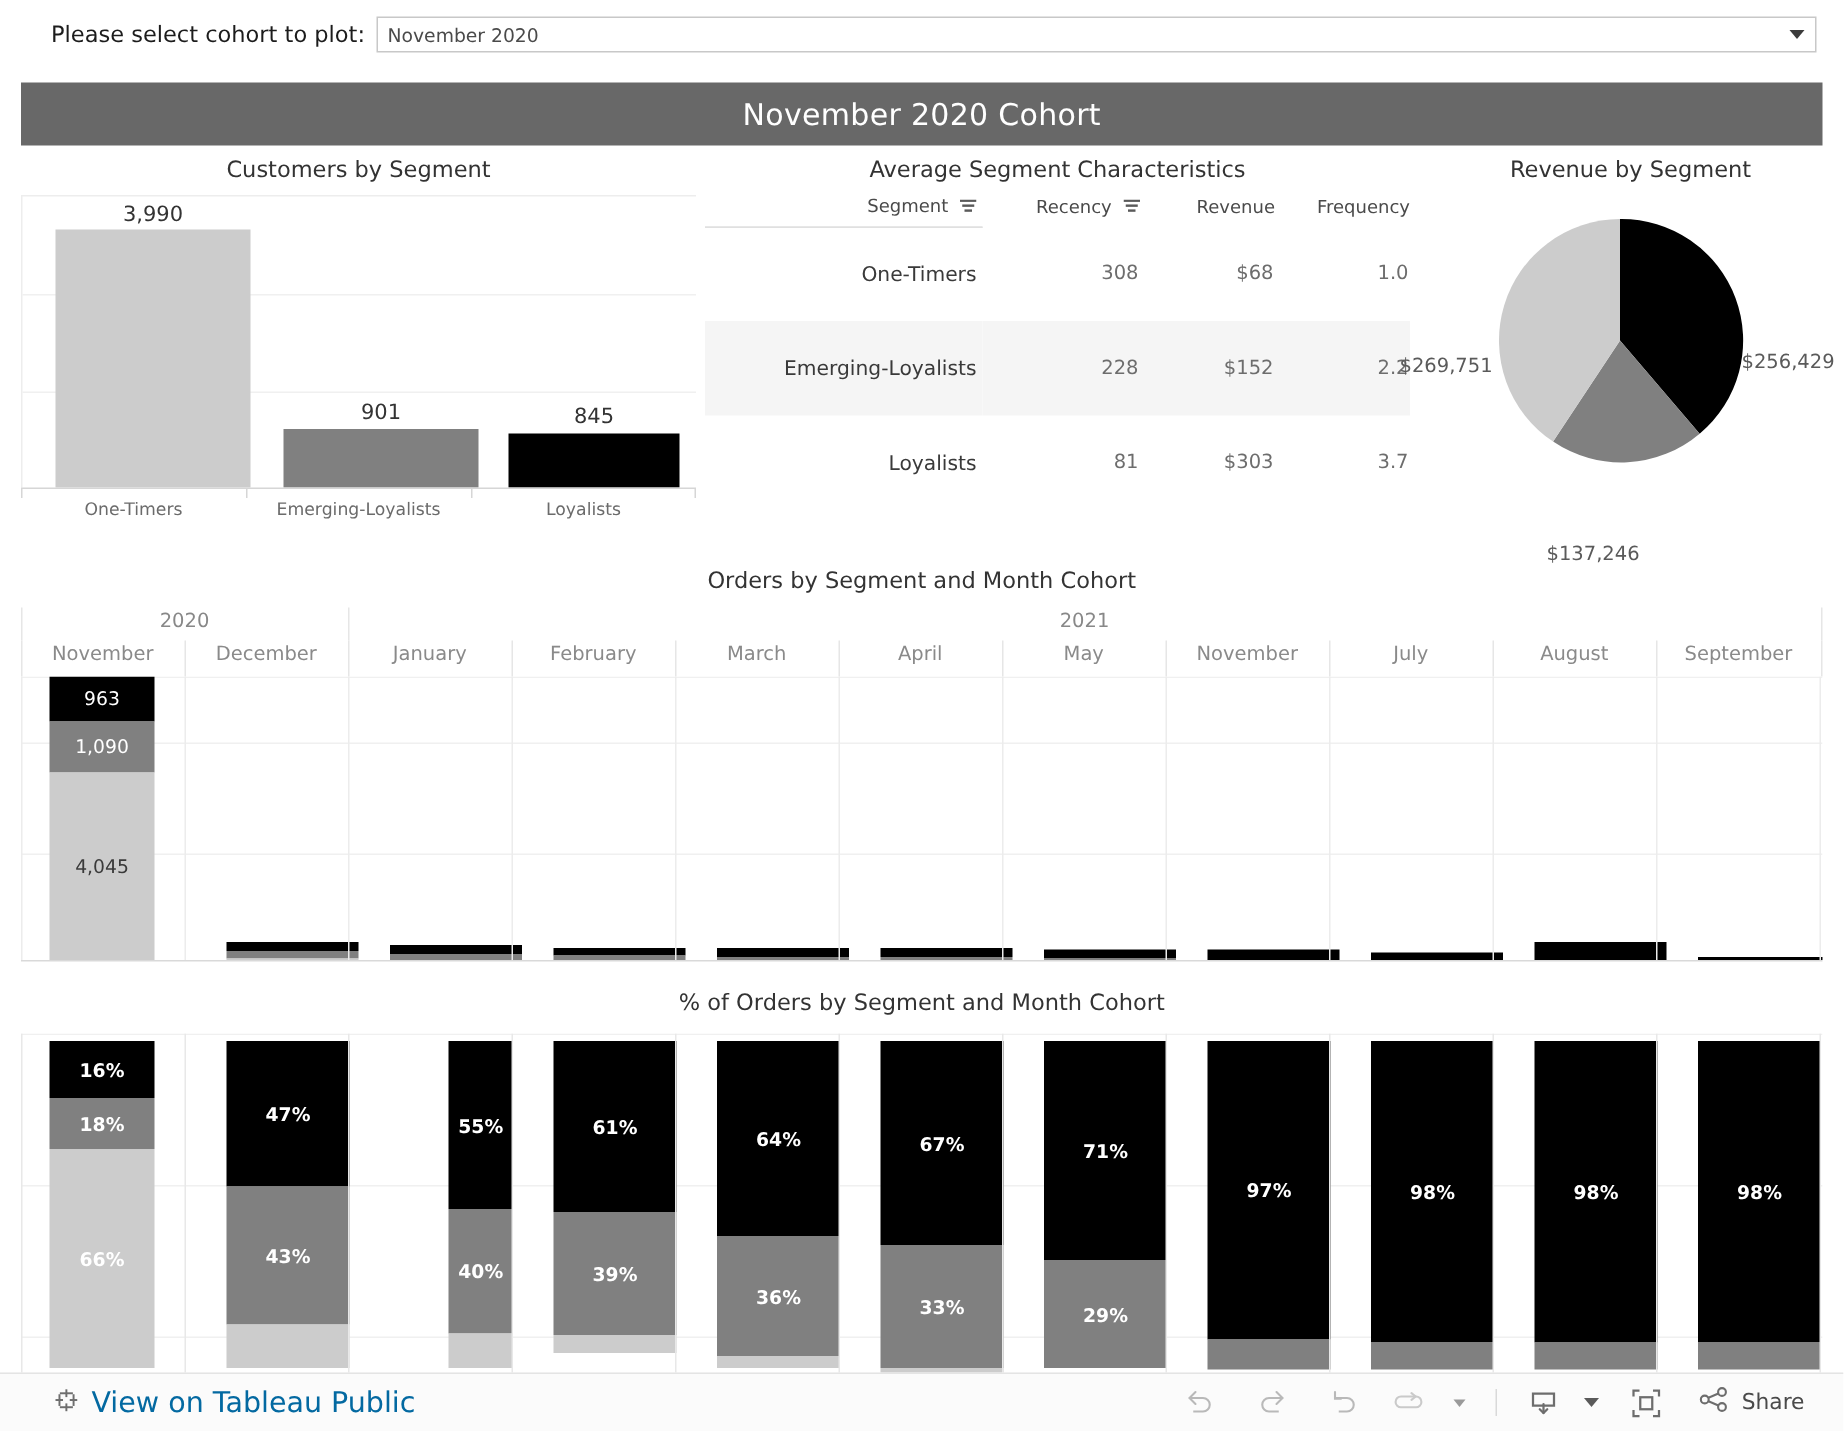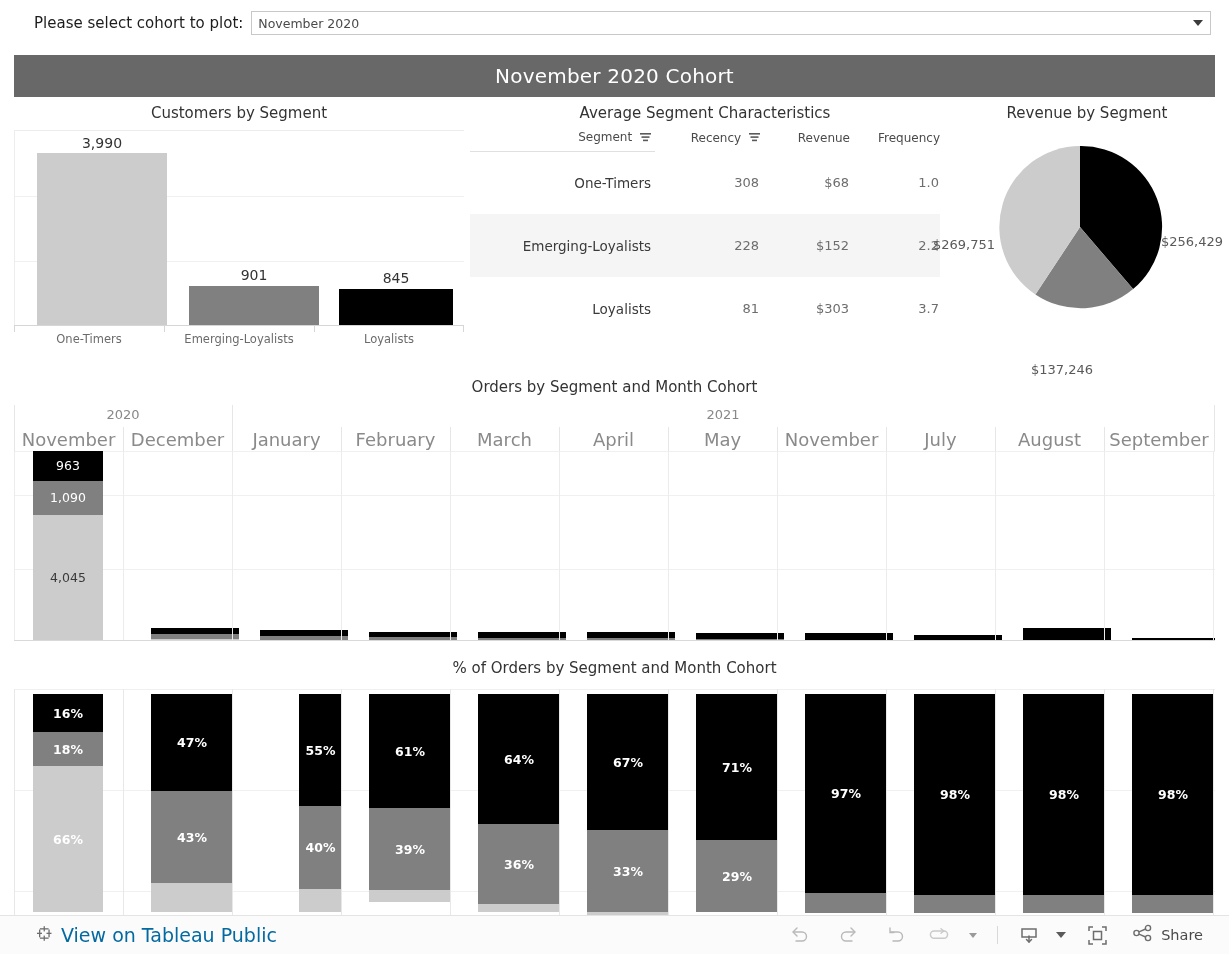--- a/index.html
+++ b/index.html
@@ -87,21 +87,21 @@
   .p-pie { position:absolute; left:945px; top:0; width:284px; height:265px; }
   .pie-wrap { position:relative; width:284px; height:210px; }
   .pie-label { position:absolute; font-size:13px; color:#5a5a5a; white-space:nowrap; }
 
   
   .orders-sec { position:absolute; left:0; top:378px; width:1229px; height:266px; }
   .sec-title { text-align:center; font-size:15px; color:#333; }
   .hdr-year-row { position:relative; height:22px; width:1201px; margin-left:14px; margin-top:9px; }
   .hdr-year { position:absolute; top:2px; text-align:center; font-size:13px; color:#888; }
   .hdr-month-row { position:relative; height:24px; width:1201px; margin-left:14px; }
-  .hdr-month { position:absolute; top:2px; text-align:center; font-size:18px; color:#8a8a8a; }
+  .hdr-month { position:absolute; top:2px; text-align:center; font-size:13px; color:#8a8a8a; }
   .vline { position:absolute; top:0; width:1px; background:#e6e6e6; }
 
   .orders-plot {
     position:relative; width:1201px; height:190px; margin-left:14px; overflow:hidden;
     border-bottom:1px solid #d9d9d9;
   }
   .ogrid { position:absolute; left:0; right:0; height:1px; background:#f0f0f0; }
   .ocell { position:absolute; top:0; bottom:0; }
   .ocell .vl { position:absolute; left:0; top:0; bottom:0; width:1px; background:#ececec; }
   .ostack { position:absolute; bottom:0; display:flex; flex-direction:column; justify-content:flex-end; }

